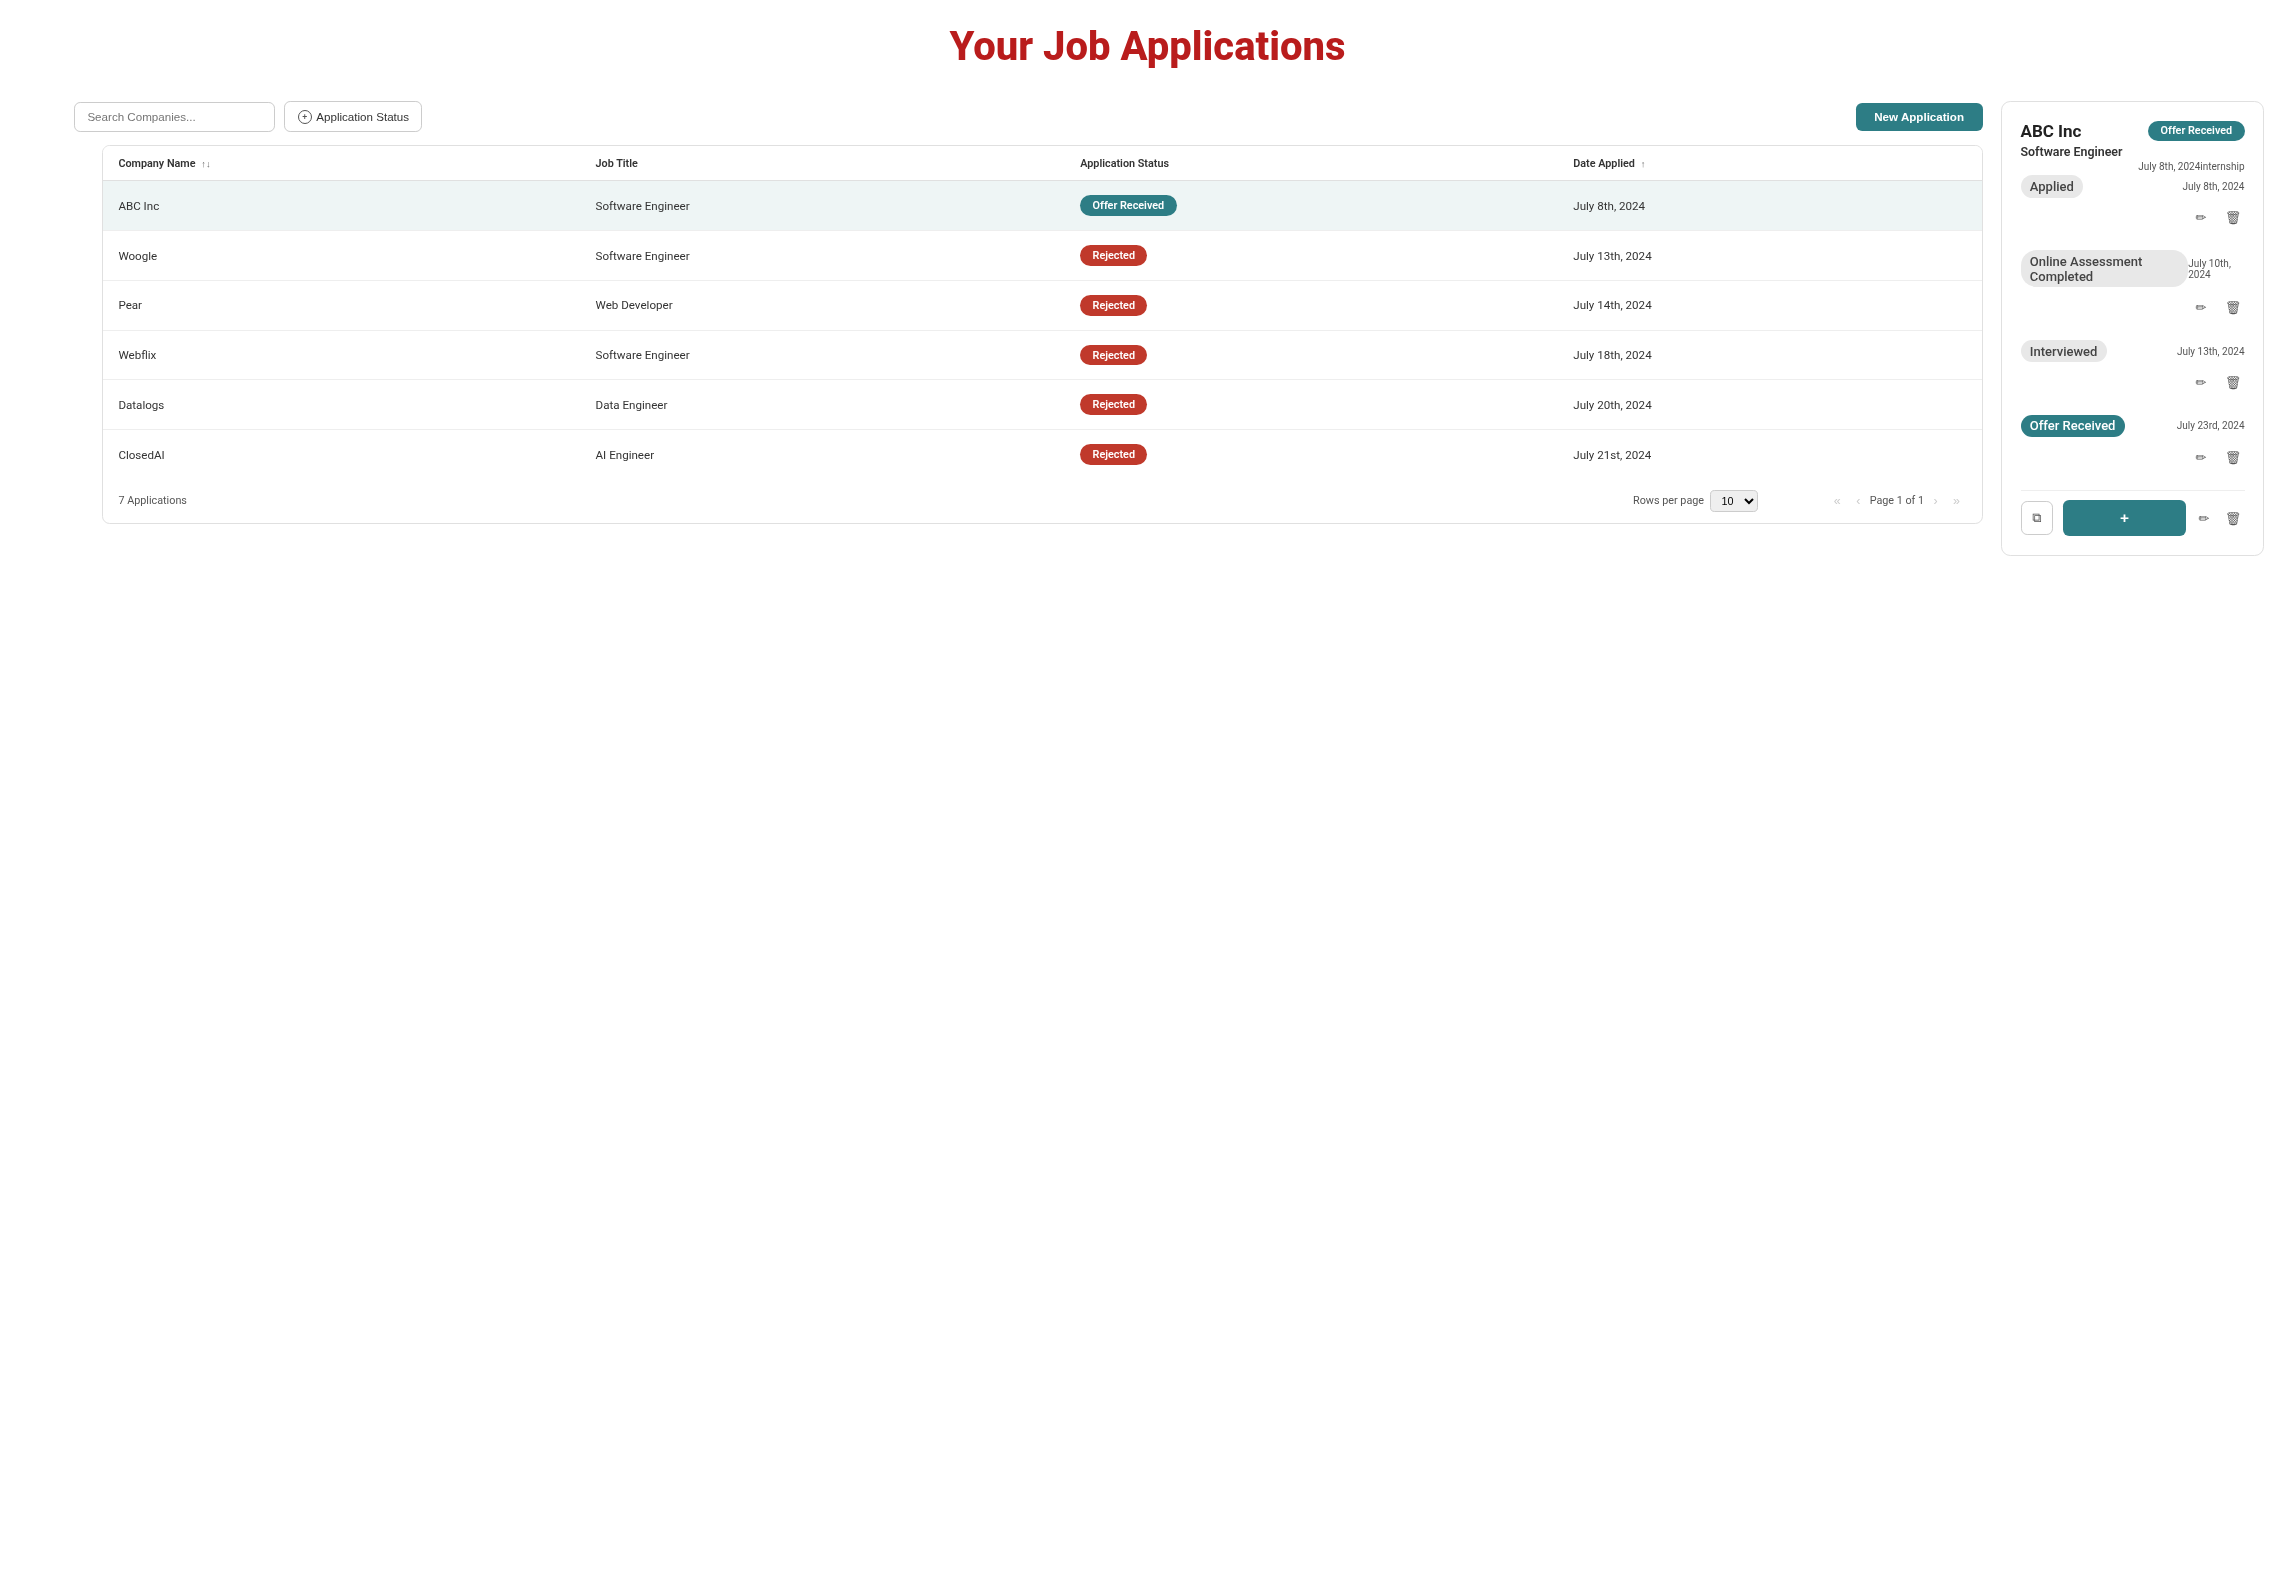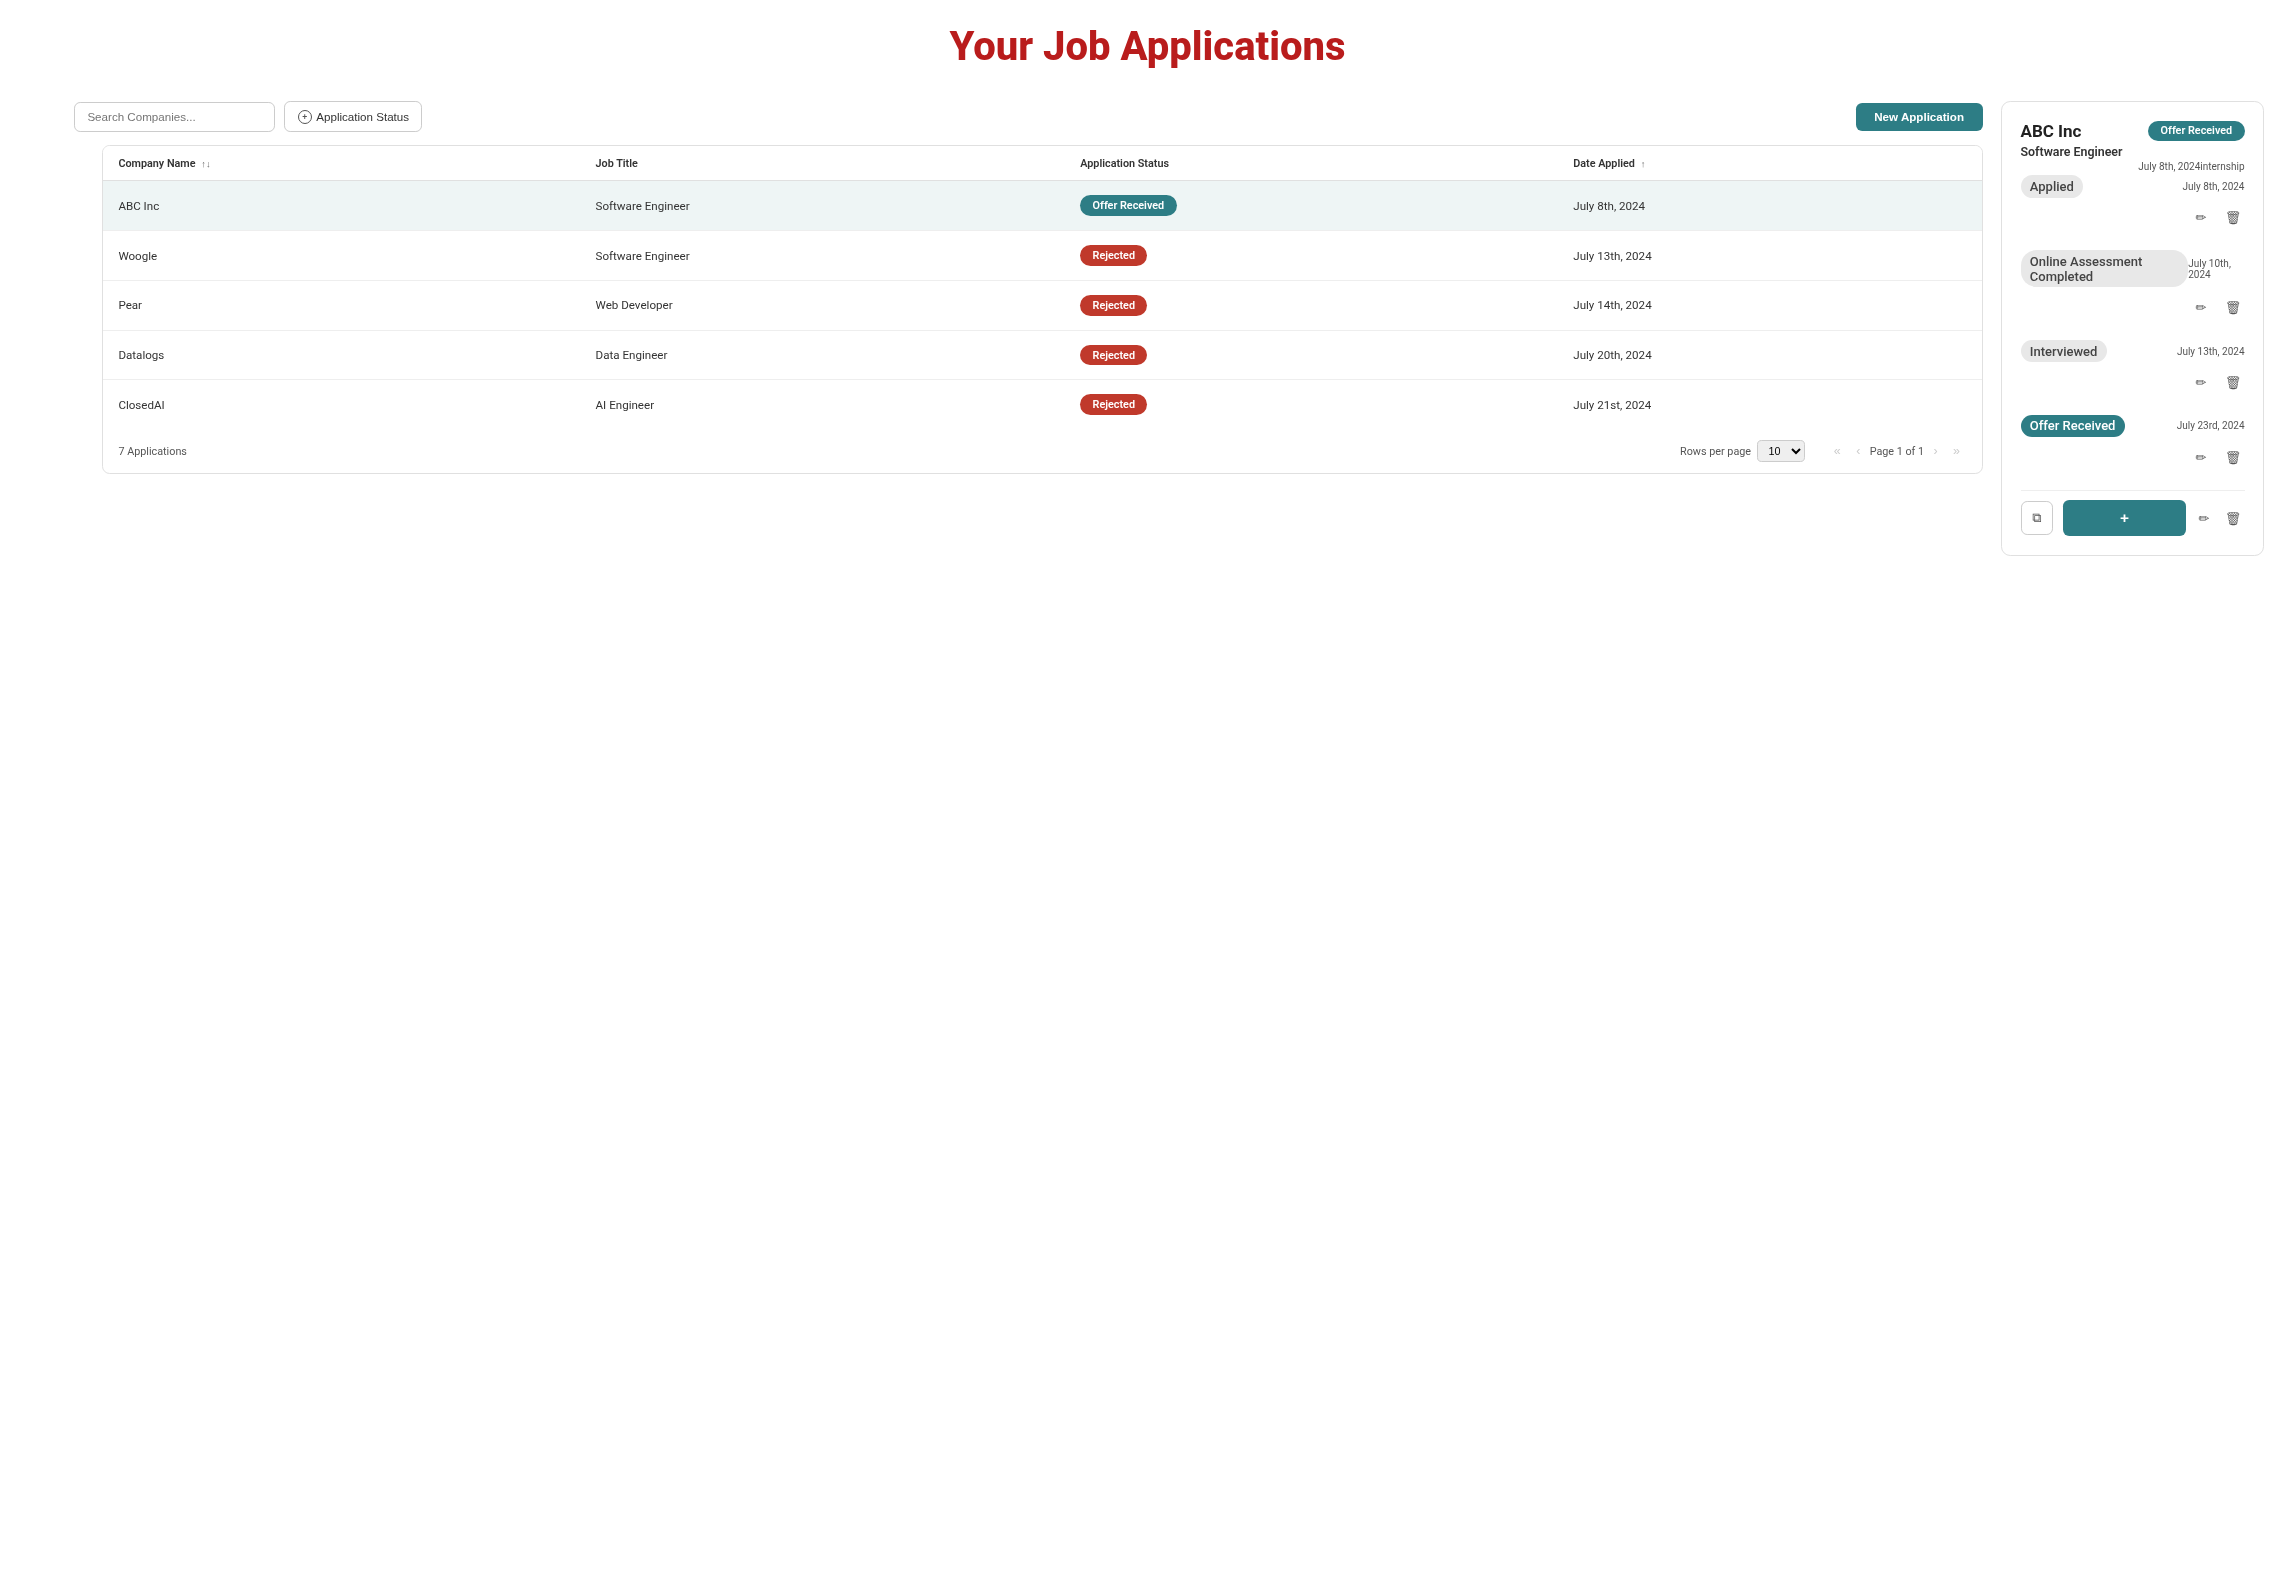--- a/index.html
+++ b/index.html
@@ -130,20 +130,21 @@
     }
     .badge-rejected {
       background: #c0392b;
     }
     .footer-row {
       display: flex;
       align-items: center;
       padding: 10.8px 15.4px;
       font-size: 10.8px;
       color: #555;
+      gap: 47px;
     }
     .footer-row .rows-per-page {
       margin-left: auto;
       display: flex;
       align-items: center;
       gap: 6.2px;
     }
     .rows-per-page select {
       border: 0.8px solid #ccc;
       border-radius: 4.6px;
@@ -335,20 +336,26 @@
     <td><span class="badge badge-rejected">Rejected</span></td>
     <td>July 13th, 2024</td>
   </tr>
             <tr>
     <td>Pear</td>
     <td>Web Developer</td>
     <td><span class="badge badge-rejected">Rejected</span></td>
     <td>July 14th, 2024</td>
   </tr>
             <tr>
+    <td>Webflix</td>
+    <td>Software Engineer</td>
+    <td><span class="badge badge-rejected">Rejected</span></td>
+    <td>July 18th, 2024</td>
+  </tr>
+            <tr>
     <td>Datalogs</td>
     <td>Data Engineer</td>
     <td><span class="badge badge-rejected">Rejected</span></td>
     <td>July 20th, 2024</td>
   </tr>
             <tr>
     <td>ClosedAI</td>
     <td>AI Engineer</td>
     <td><span class="badge badge-rejected">Rejected</span></td>
     <td>July 21st, 2024</td>

